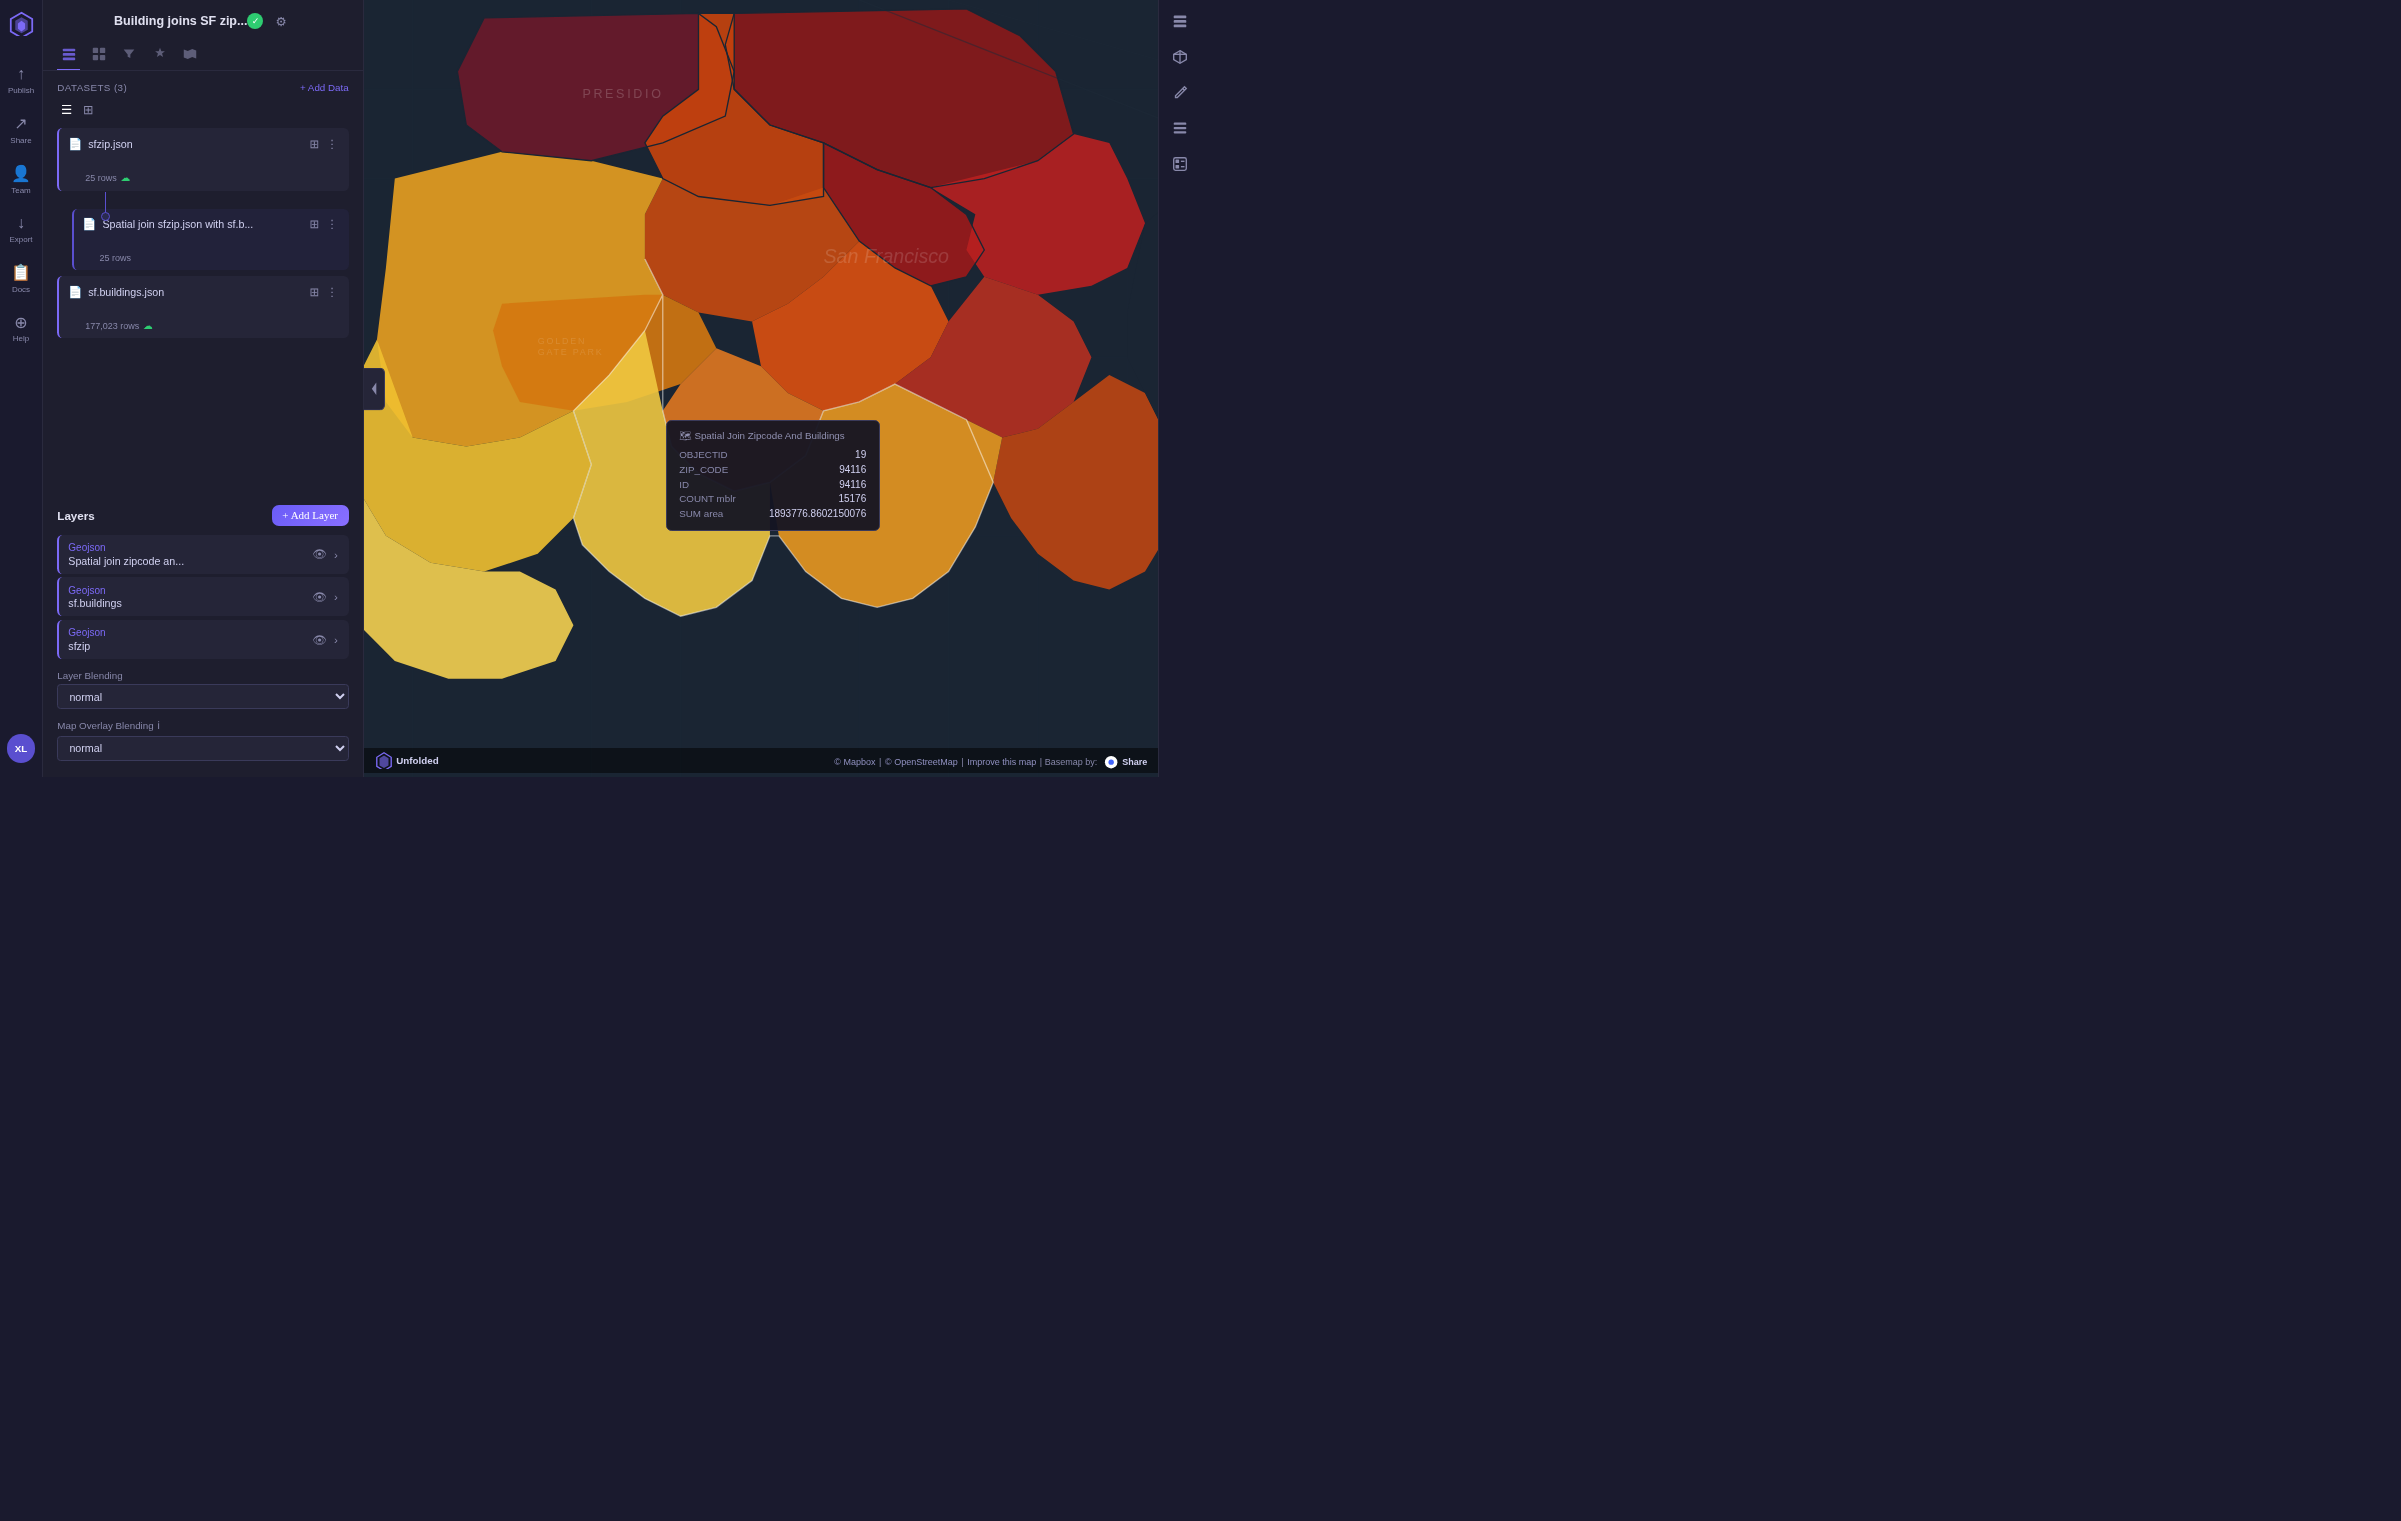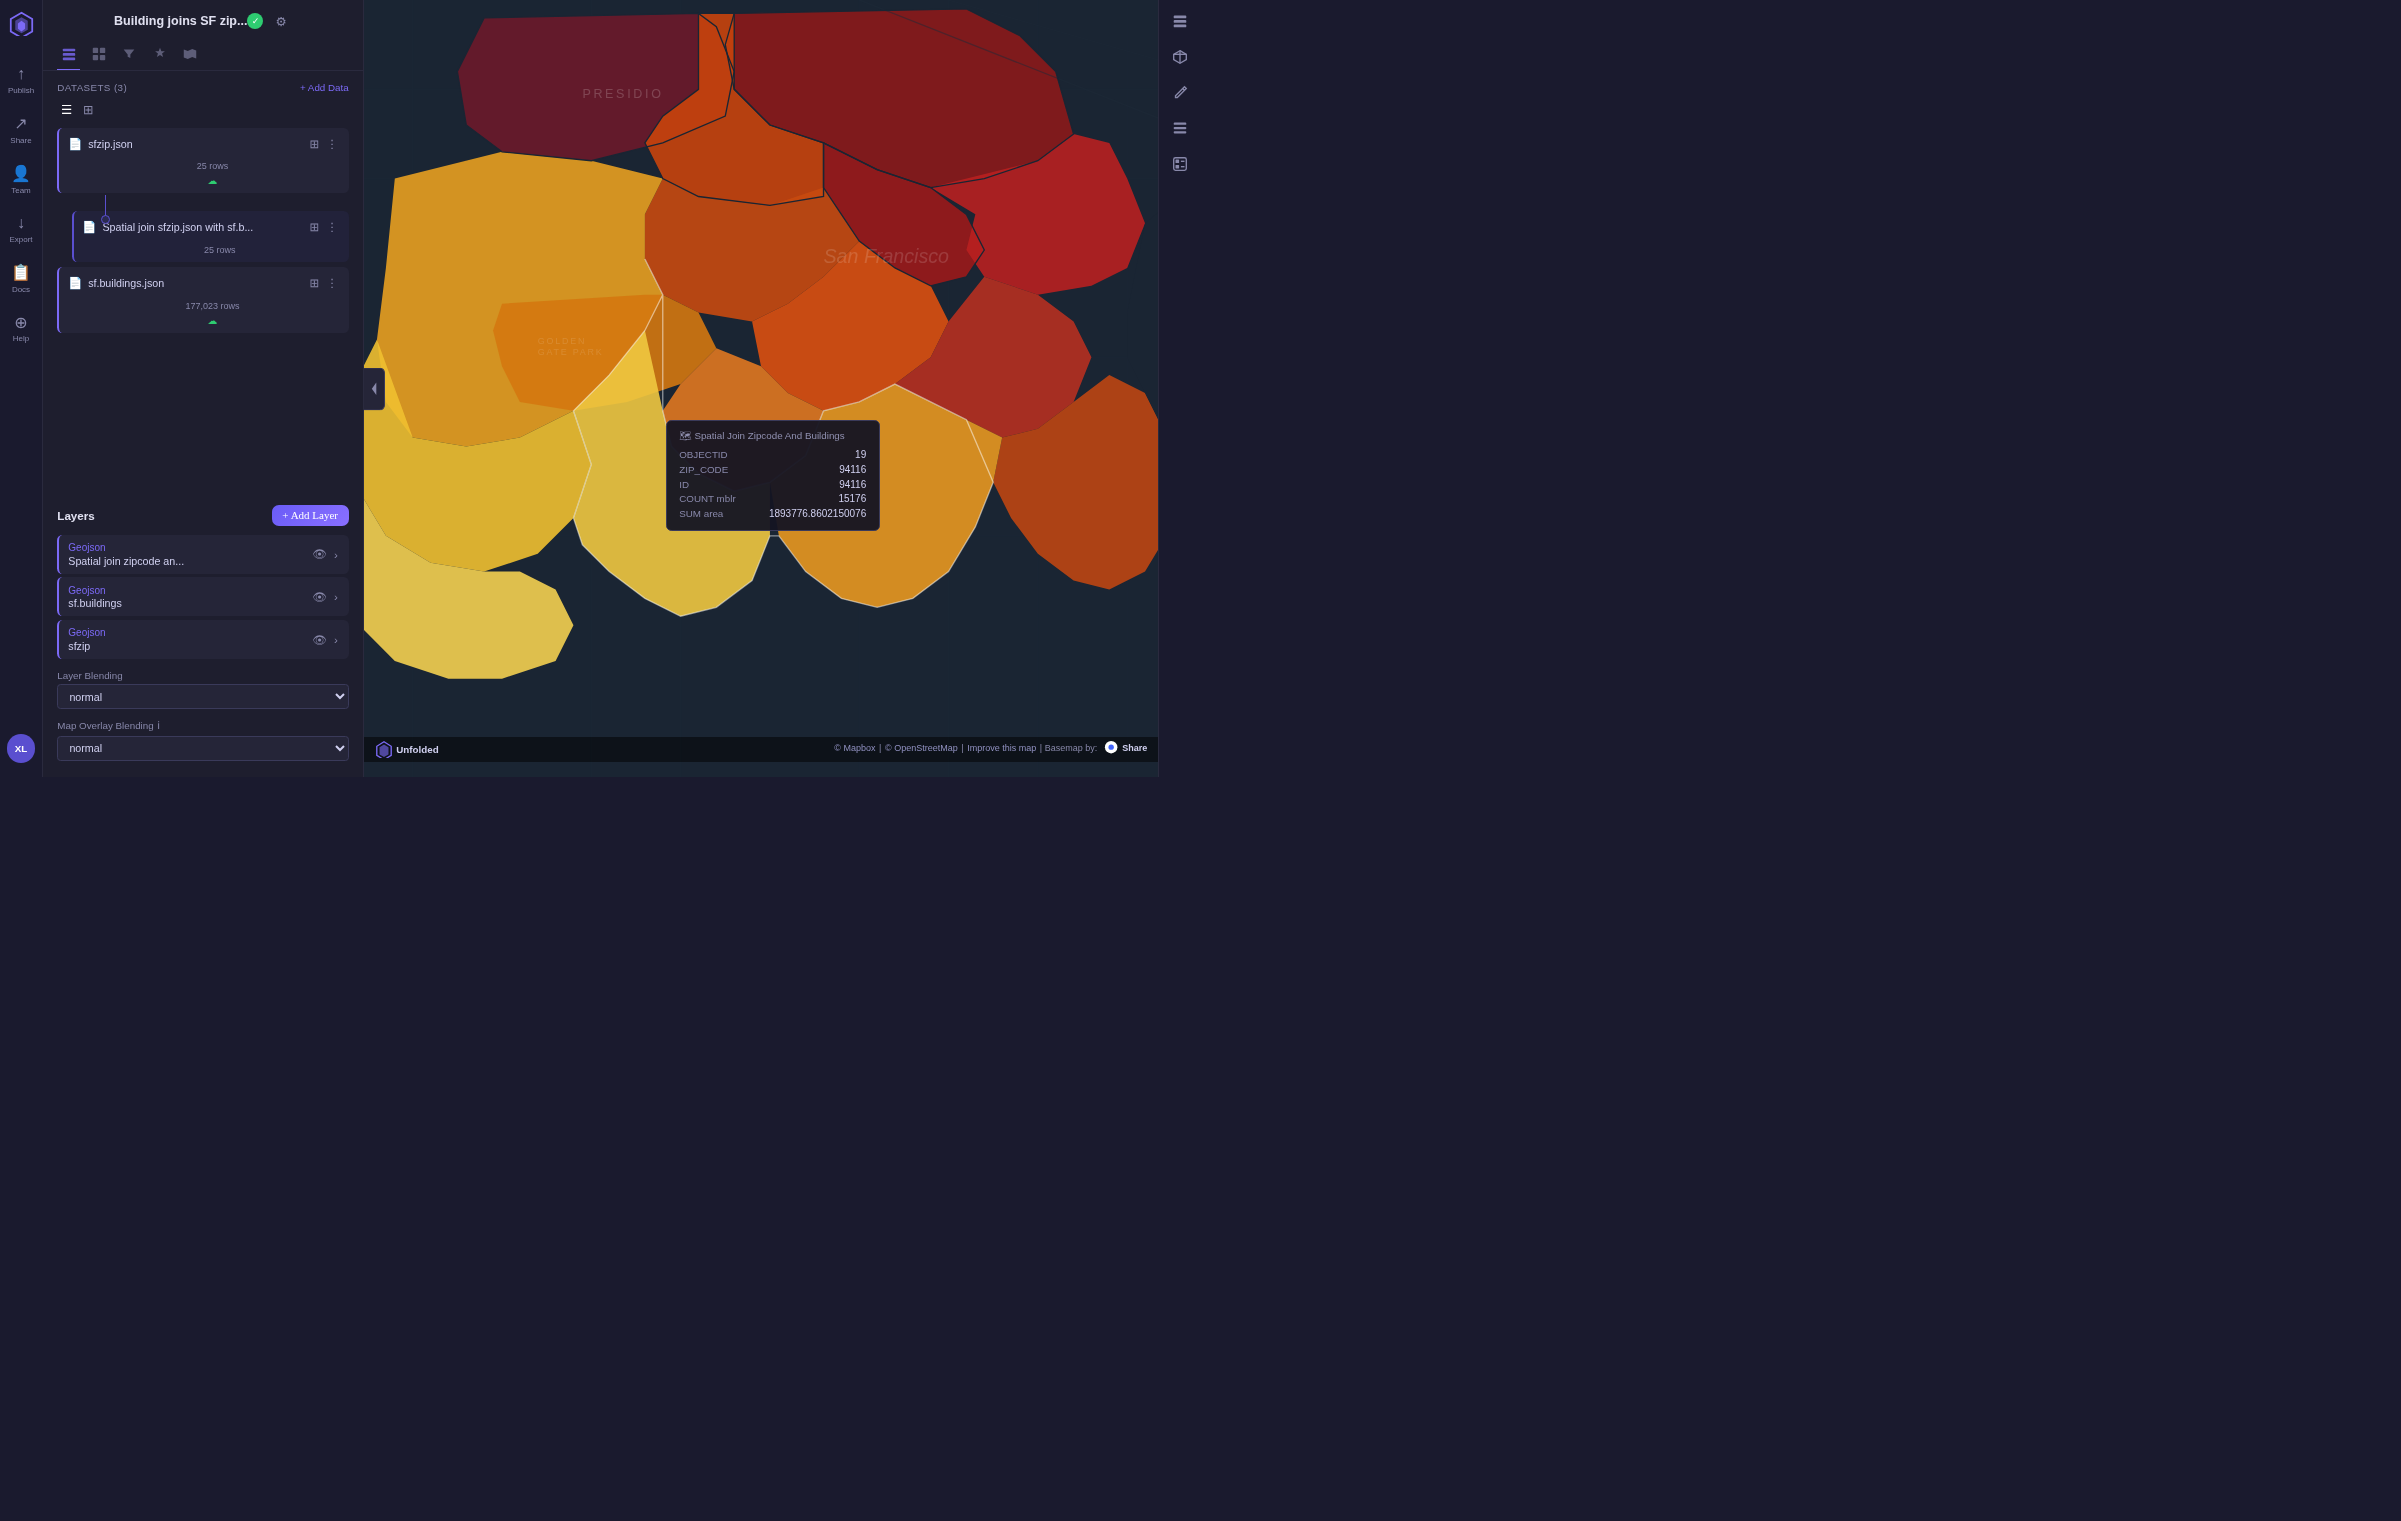--- a/index.html
+++ b/index.html
@@ -171,26 +171,25 @@
       font-size: 10.7px;
       color: #d0d0f0;
       display: flex;
       align-items: center;
       gap: 5.4px;
     }
     .dataset-name .file-icon { font-size: 11.6px; color: #8888aa; }
     .dataset-meta {
       font-size: 9px;
       color: #8888aa;
-      margin-top: 9px;
+      margin-top: 20px;
       display: flex;
       align-items: center;
       gap: 3.6px;
       padding-left: 17px;
-      flex-direction: column;
     }
     .cloud-icon { color: #2ecc71; font-size: 9.8px; }
     .dataset-actions {
       display: flex; gap: 3.6px; align-items: center;
     }
     .ds-action-btn {
       background: none; border: none; color: #8888aa;
       cursor: pointer; font-size: 11.6px; padding: 1.8px;
     }
 
@@ -343,23 +342,23 @@
     .right-icon {
       width: 28.6px; height: 28.6px;
       display: flex; align-items: center; justify-content: center;
       cursor: pointer; color: #8888aa; font-size: 15px;
       border-radius: 3.6px;
     }
 
     
     .bottom-bar {
       position: absolute;
-      bottom: 15px; left: 0; right: 0;
-      display: flex;
-      align-items: flex-start;
+      bottom: 4px; left: 0; right: 0;
+      display: flex;
+      align-items: flex-end;
       justify-content: space-between;
       padding: 3.6px 10.7px;
       background: rgba(0,0,0,0.5);
       font-size: 9px;
       color: #8888aa;
       z-index: 5;
     }
     .unfolded-logo {
       display: flex; align-items: center; gap: 3.6px;
       color: #d0d0f0; font-size: 9.8px; font-weight: 600;

